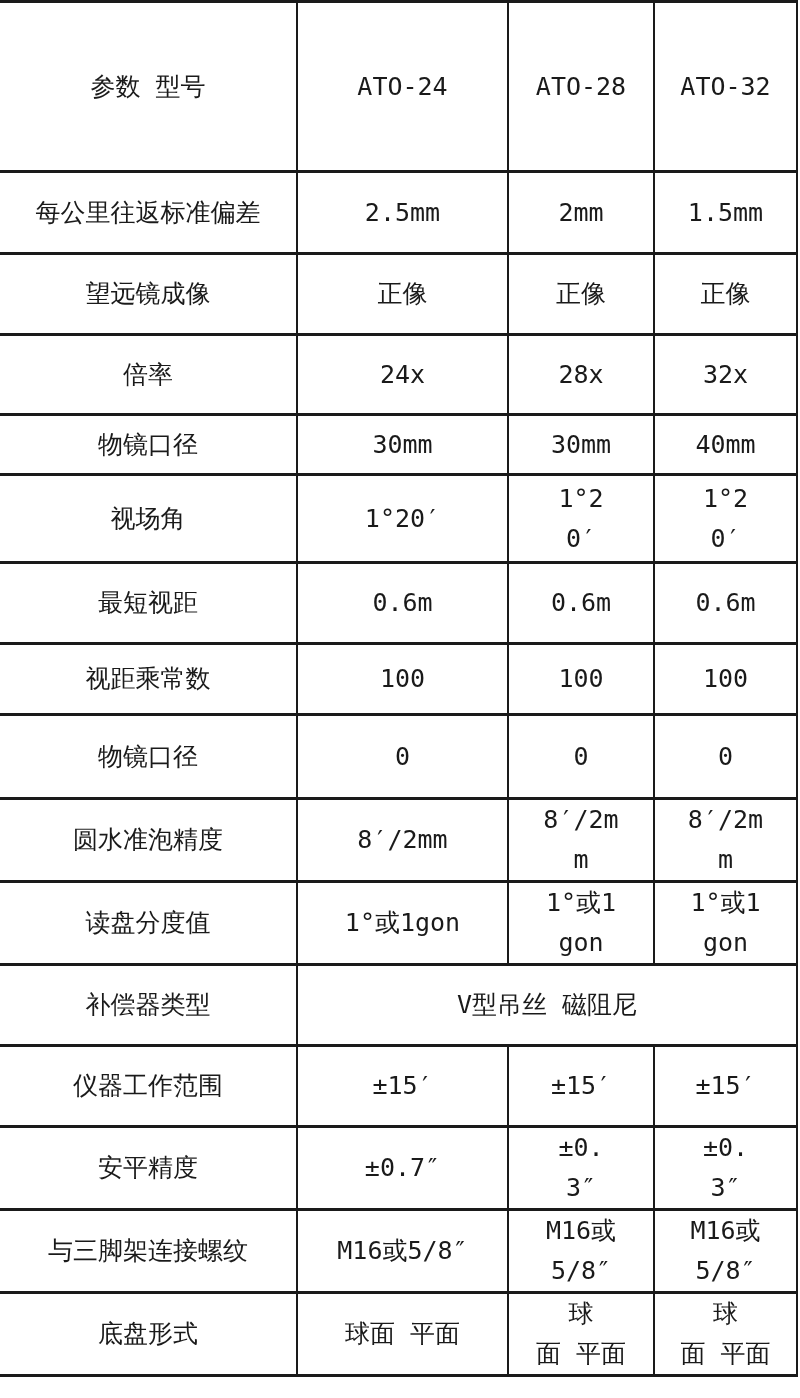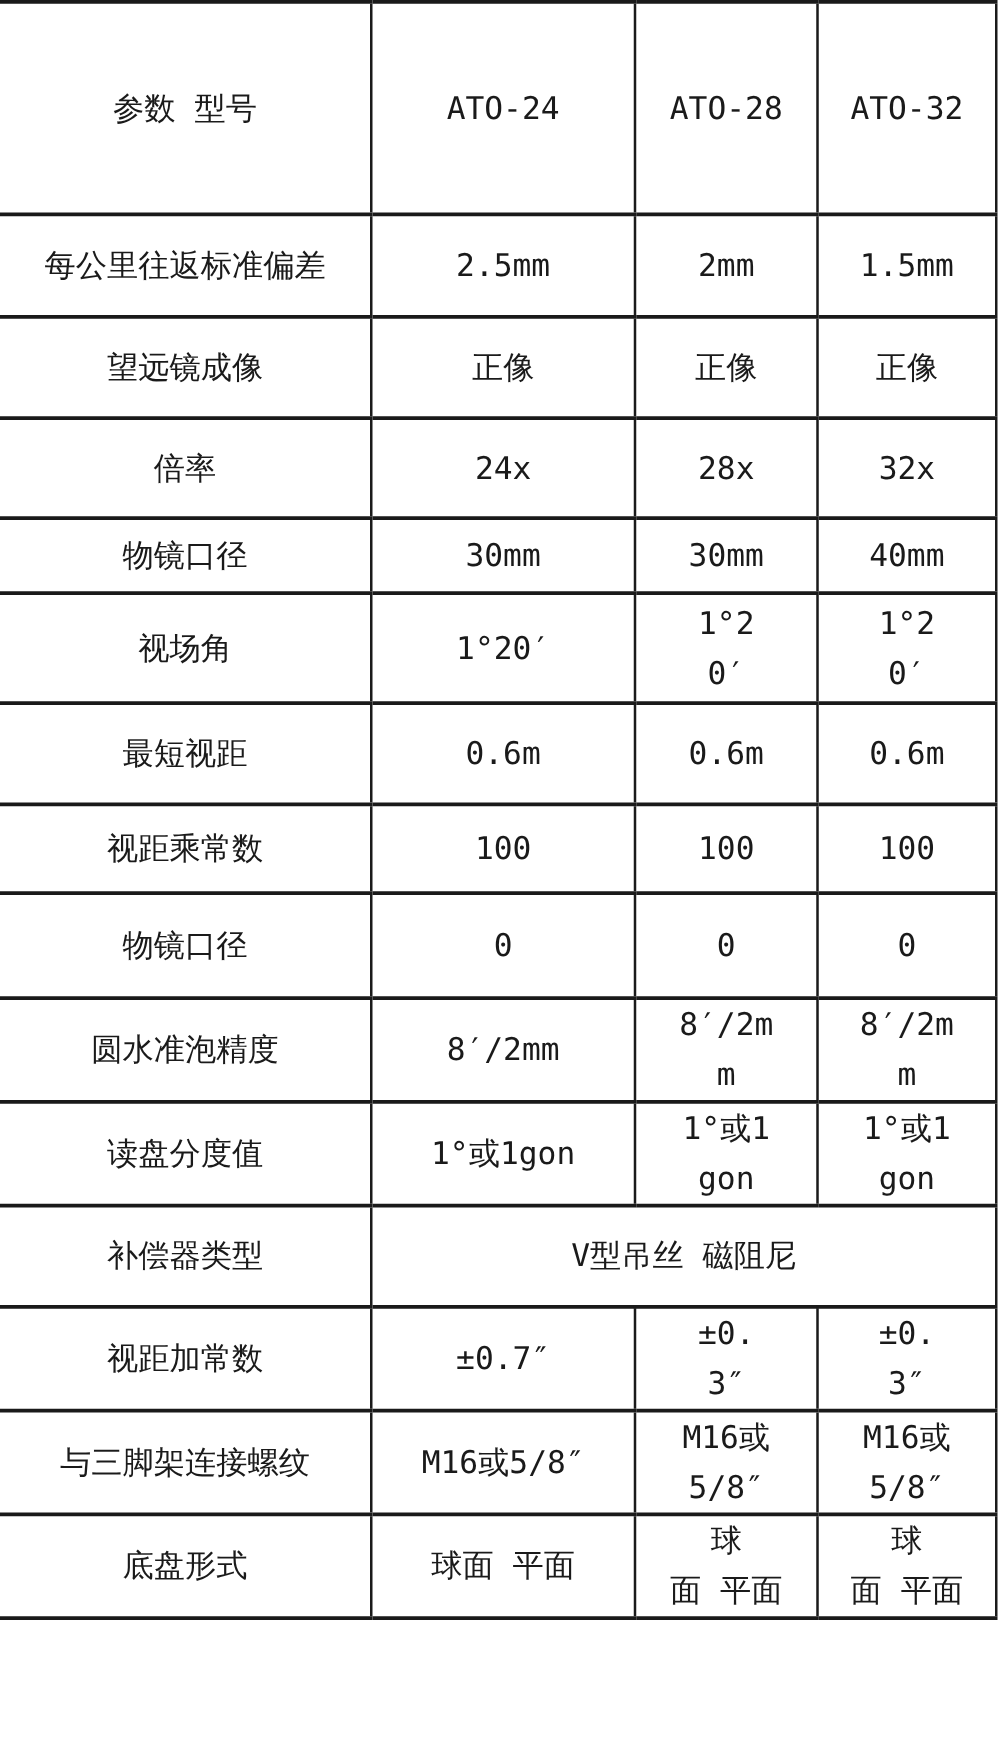--- a/index.html
+++ b/index.html
@@ -150,23 +150,29 @@
 gon</td>
       <td>1°或1
 gon</td>
     </tr>
 
     <tr>
       <td>补偿器类型</td>
       <td colspan="3">V型吊丝 磁阻尼</td>
     </tr>
 
+    <tr>
+      <td>仪器工作范围</td>
+      <td>±15′</td>
+      <td>±15′</td>
+      <td>±15′</td>
+    </tr>
 
     <tr>
-      <td>视距加常数</td>
+      <td>安平精度</td>
       <td>±0.7″</td>
       <td>±0.
 3″</td>
       <td>±0.
 3″</td>
     </tr>
 
     <tr>
       <td>与三脚架连接螺纹</td>
       <td>M16或5/8″</td>

